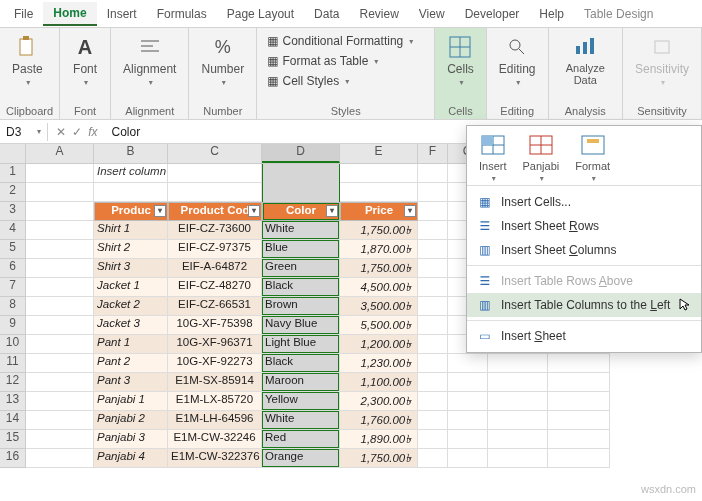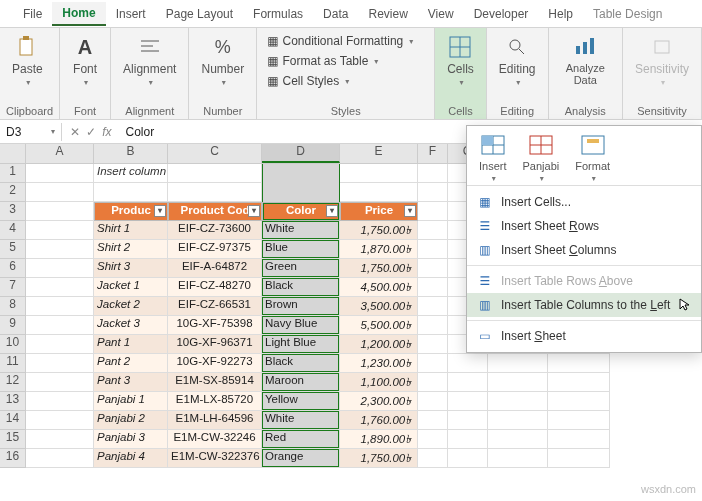--- a/index.html
+++ b/index.html
@@ -1,39 +1,39 @@
 <!DOCTYPE html>
 <html><head>
 <meta charset="utf-8">
 <style>
 * { margin: 0; padding: 0; box-sizing: border-box; font-family: "Segoe UI", Arial, sans-serif; }
 body { background: #fff; font-size: 12px; color: #222; width: 702px; height: 501px; overflow: hidden; position: relative; }
 
 
-.tabs { display: flex; align-items: center; height: 28px; background: #fff; border-bottom: 1px solid #d4d4d4; padding-left: 13px; }
+.tabs { display: flex; align-items: center; height: 28px; background: #fff; border-bottom: 1px solid #d4d4d4; padding-left: 4px; }
 .tab { padding: 4px 10px; color: #555; cursor: pointer; }
 .tab.active { background: #f3f3f3; font-weight: 600; color: #15803d; border-bottom: 2px solid #2f6b2f; }
 .tab.context { color: #888; }
 
 
 .ribbon { display: flex; background: #f3f3f3; border-bottom: 1px solid #d4d4d4; height: 92px; }
 .group { border-right: 1px solid #d4d4d4; display: flex; flex-direction: column; justify-content: space-between; padding: 4px 6px 2px; }
 .group-label { text-align: center; font-size: 11px; color: #666; margin-top: 11px; }
 .group-buttons { display: flex; gap: 4px; align-items: flex-start; }
 .big-btn { display: flex; flex-direction: column; align-items: center; gap: 2px; padding: 2px 6px; cursor: pointer; color: #555; }
 .big-btn .icon-box { width: 26px; height: 26px; display: flex; align-items: center; justify-content: center; }
 .big-btn.disabled { opacity: 0.4; }
 .styles-col { display: flex; flex-direction: column; gap: 2px; }
 .small-btn { display: flex; align-items: center; gap: 4px; padding: 2px 4px; color: #444; cursor: pointer; font-size: 12px; }
 .chev { font-size: 8px; color: #777; margin-left: 2px; }
 .accent { background: #d1e7d1; }
 
 
 .formulabar { display: flex; align-items: center; height: 24px; border-bottom: 1px solid #d4d4d4; }
-.namebox { width: 62px; border-right: 1px solid #d4d4d4; padding: 2px 6px; font-size: 12px; display: flex; align-items: center; justify-content: space-between; }
+.namebox { width: 48px; border-right: 1px solid #d4d4d4; padding: 2px 6px; font-size: 12px; display: flex; align-items: center; justify-content: space-between; }
 .fx-btns { display: flex; gap: 6px; padding: 0 8px; color: #888; }
 .fx-input { flex: 1; padding: 2px 6px; }
 
 
 .grid { position: relative; }
 .colheads { display: grid; grid-template-columns: 26px 68px 74px 94px 78px 78px 30px 40px 60px 62px; height: 20px; background: #e6e6e6; border-bottom: 1px solid #ccc; }
 .colheads div, .rowhead { border-right: 1px solid #ccc; text-align: center; font-size: 12px; color: #555; background: #e6e6e6; user-select: none; }
 .colheads .sel { background: #d0d0d0; border-bottom: 2px solid #1a7a1a; }
 .rows { display: flex; flex-direction: column; }
 .row { display: grid; grid-template-columns: 26px 68px 74px 94px 78px 78px 30px 40px 60px 62px; height: 19px; }
@@ -66,22 +66,22 @@
 .watermark { position: absolute; right: 6px; bottom: 6px; font-size: 11px; color: #bbb; }
 svg { display: block; }
 </style>
 </head>
 <body>
 
 <div class="tabs">
   <div class="tab">File</div>
   <div class="tab active">Home</div>
   <div class="tab">Insert</div>
+  <div class="tab">Formulas</div>
   <div class="tab">Page Layout</div>
-  <div class="tab">Formulas</div>
   <div class="tab">Data</div>
   <div class="tab">Review</div>
   <div class="tab">View</div>
   <div class="tab">Developer</div>
   <div class="tab">Help</div>
   <div class="tab context">Table Design</div>
 </div>
 
 <div class="ribbon">
   <div class="group">

